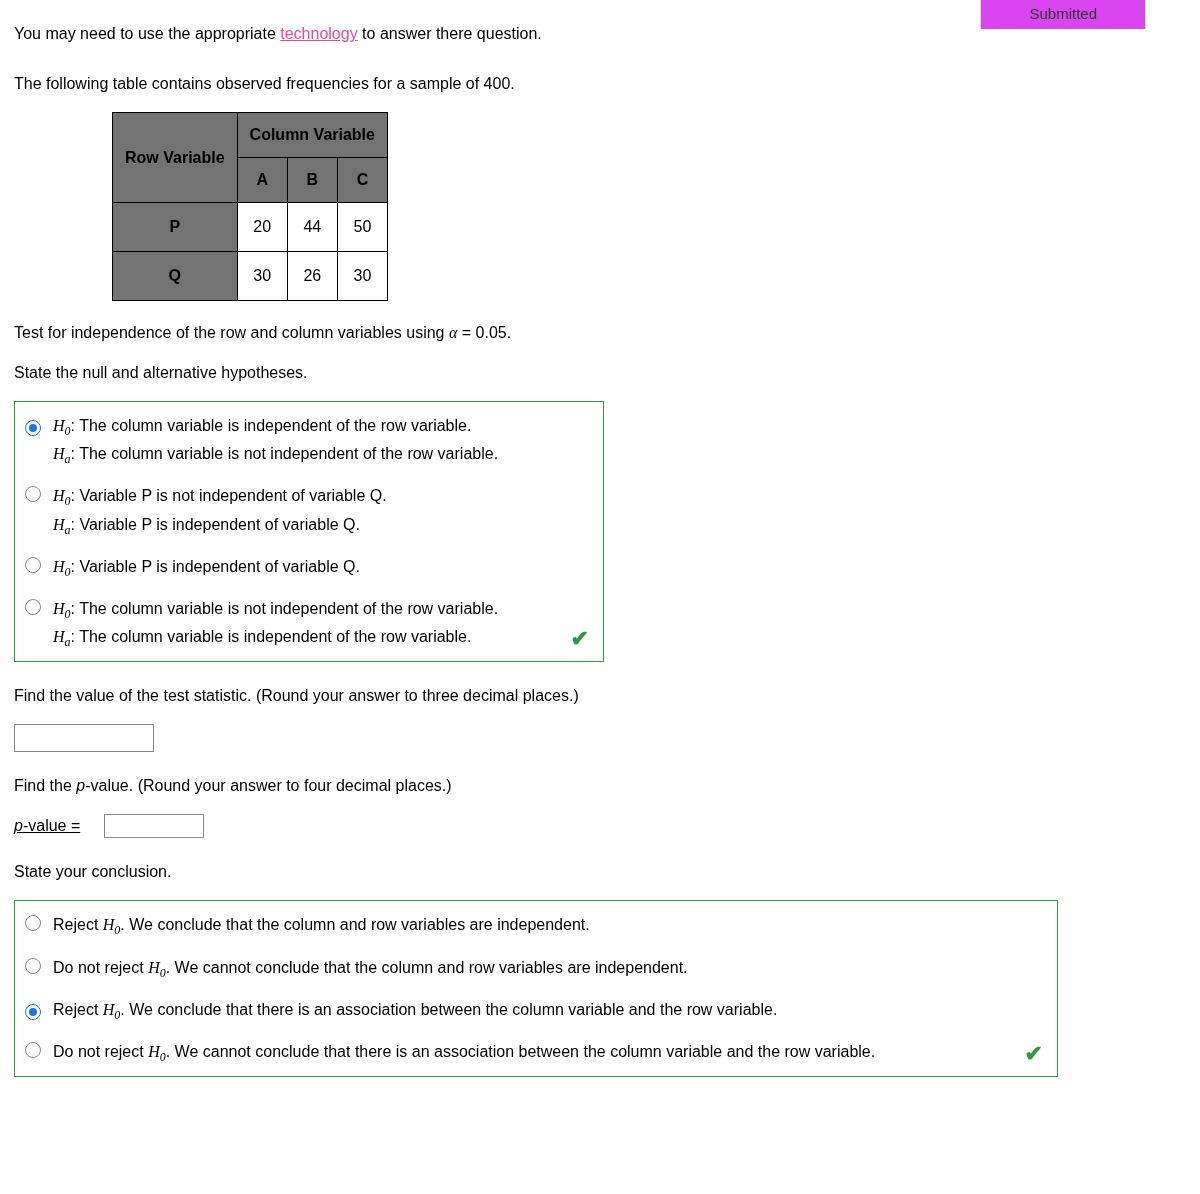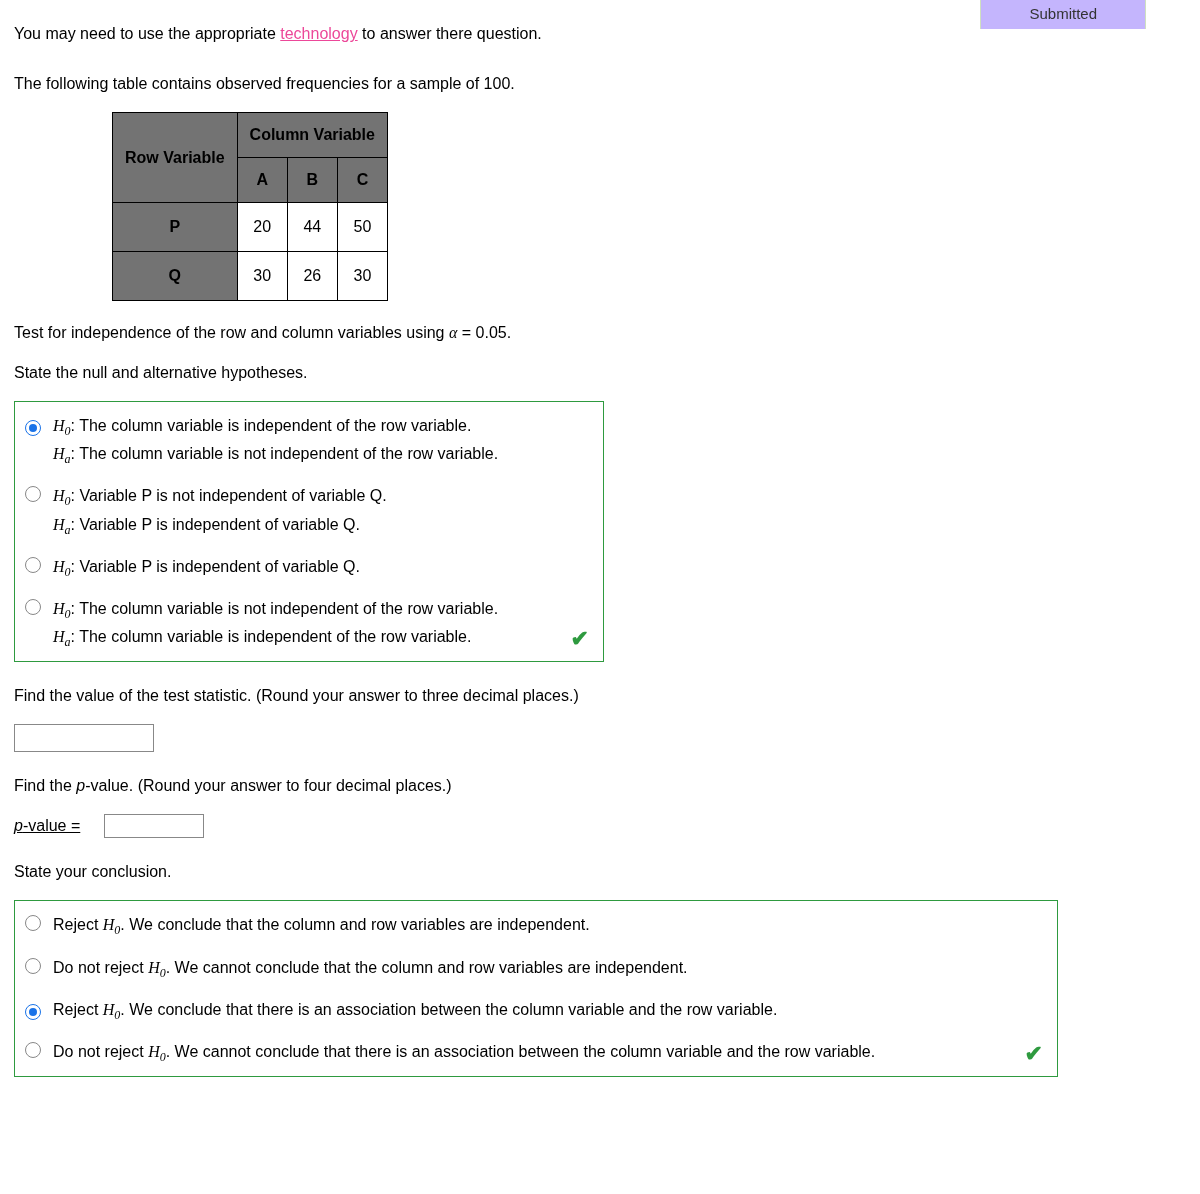--- a/index.html
+++ b/index.html
@@ -9,21 +9,21 @@
     color: #000;
     margin: 0;
     padding: 12px 14px;
     width: 1200px;
     line-height: 1.5;
   }
   .top-row { display: flex; justify-content: space-between; align-items: flex-start; }
   .intro { flex: 1; }
   .link { color: #ec4899; text-decoration: underline; cursor: pointer; }
   .submitted-badge {
-    background: #c4b5fd;
+    background: #d946ef;
     border-left: 1px solid #cfe0c0;
     border-right: 1px solid #cfe0c0;
     padding: 3px 48px;
     font-size: 15px;
     color: #333;
     margin-top: -12px;
     margin-right: 40px;
   }
   p { margin: 10px 0 16px 0; }
   table.freq {
@@ -103,21 +103,21 @@
 </head>
 <body>
 
 <div class="top-row">
   <p class="intro">
     <span>You may need to use the appropriate </span><span class="link">technology</span><span> to answer there question.</span>
   </p>
   <div class="submitted-badge">Submitted</div>
 </div>
 
-<p>The following table contains observed frequencies for a sample of 100.</p>
+<p>The following table contains observed frequencies for a sample of 400.</p>
 
 <table class="freq">
   <tbody>
       <tr>
     <th rowspan="2" class="rowvar">Row Variable</th>
     <th colspan="3">Column Variable</th>
   </tr>
   <tr>
     <th>A</th>
     <th>B</th>

